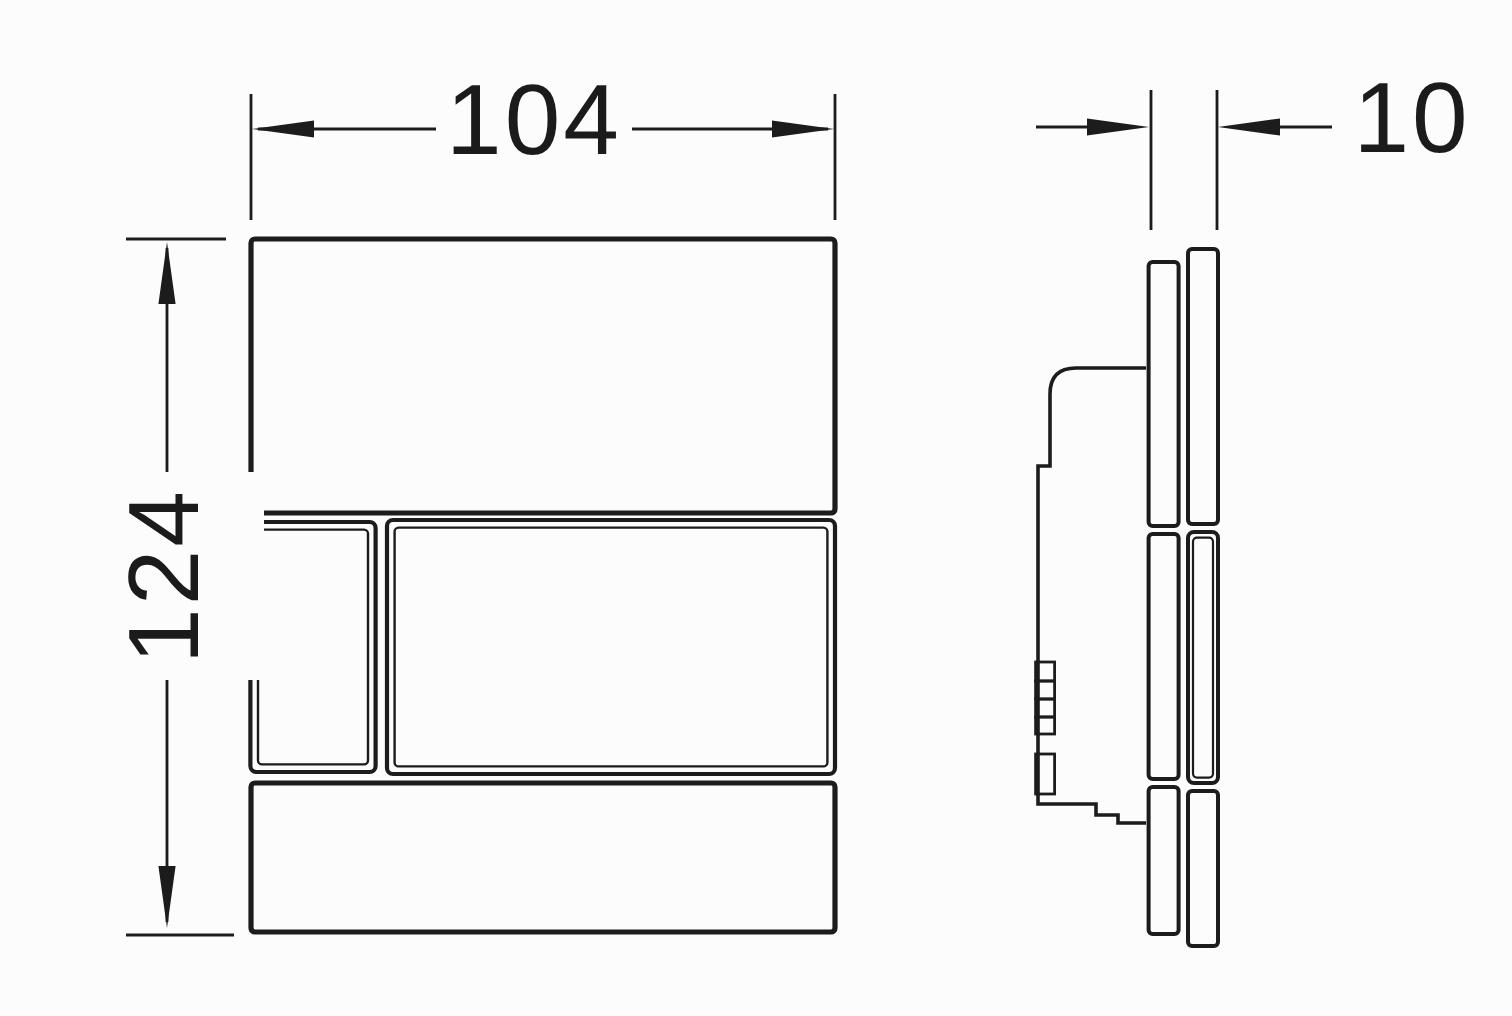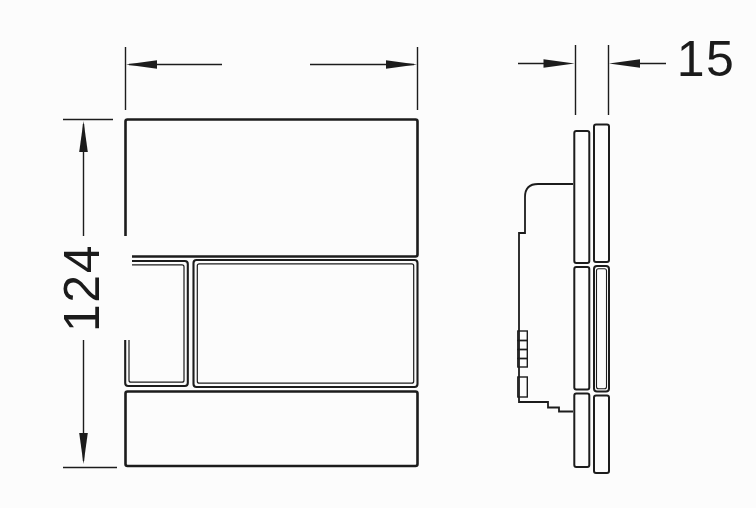--- a/index.html
+++ b/index.html
@@ -79,18 +79,19 @@
     </g>
 
     <g>
       <path stroke-width="1.4" d="M575.5,45 V115 M608.5,45 V115"></path>
       <path stroke-width="1.4" d="M518,63.5 H546 M638,63.5 H666"></path>
       <polygon fill="#1c1c1c" stroke="none" points="574.5,63.5 543.5,59.2 543.5,67.8"></polygon>
       <polygon fill="#1c1c1c" stroke="none" points="609,63.5 640,59.2 640,67.8"></polygon>
     </g>
   </svg>
 
+  <div class="dim-label" id="dim-width-label">104</div>
 
   <div class="dim-label" id="dim-height-label">124</div>
 
-  <div class="dim-label" id="dim-depth-label">15</div>
+  <div class="dim-label" id="dim-depth-label">10</div>
 
 </div>
 
 </body></html>

